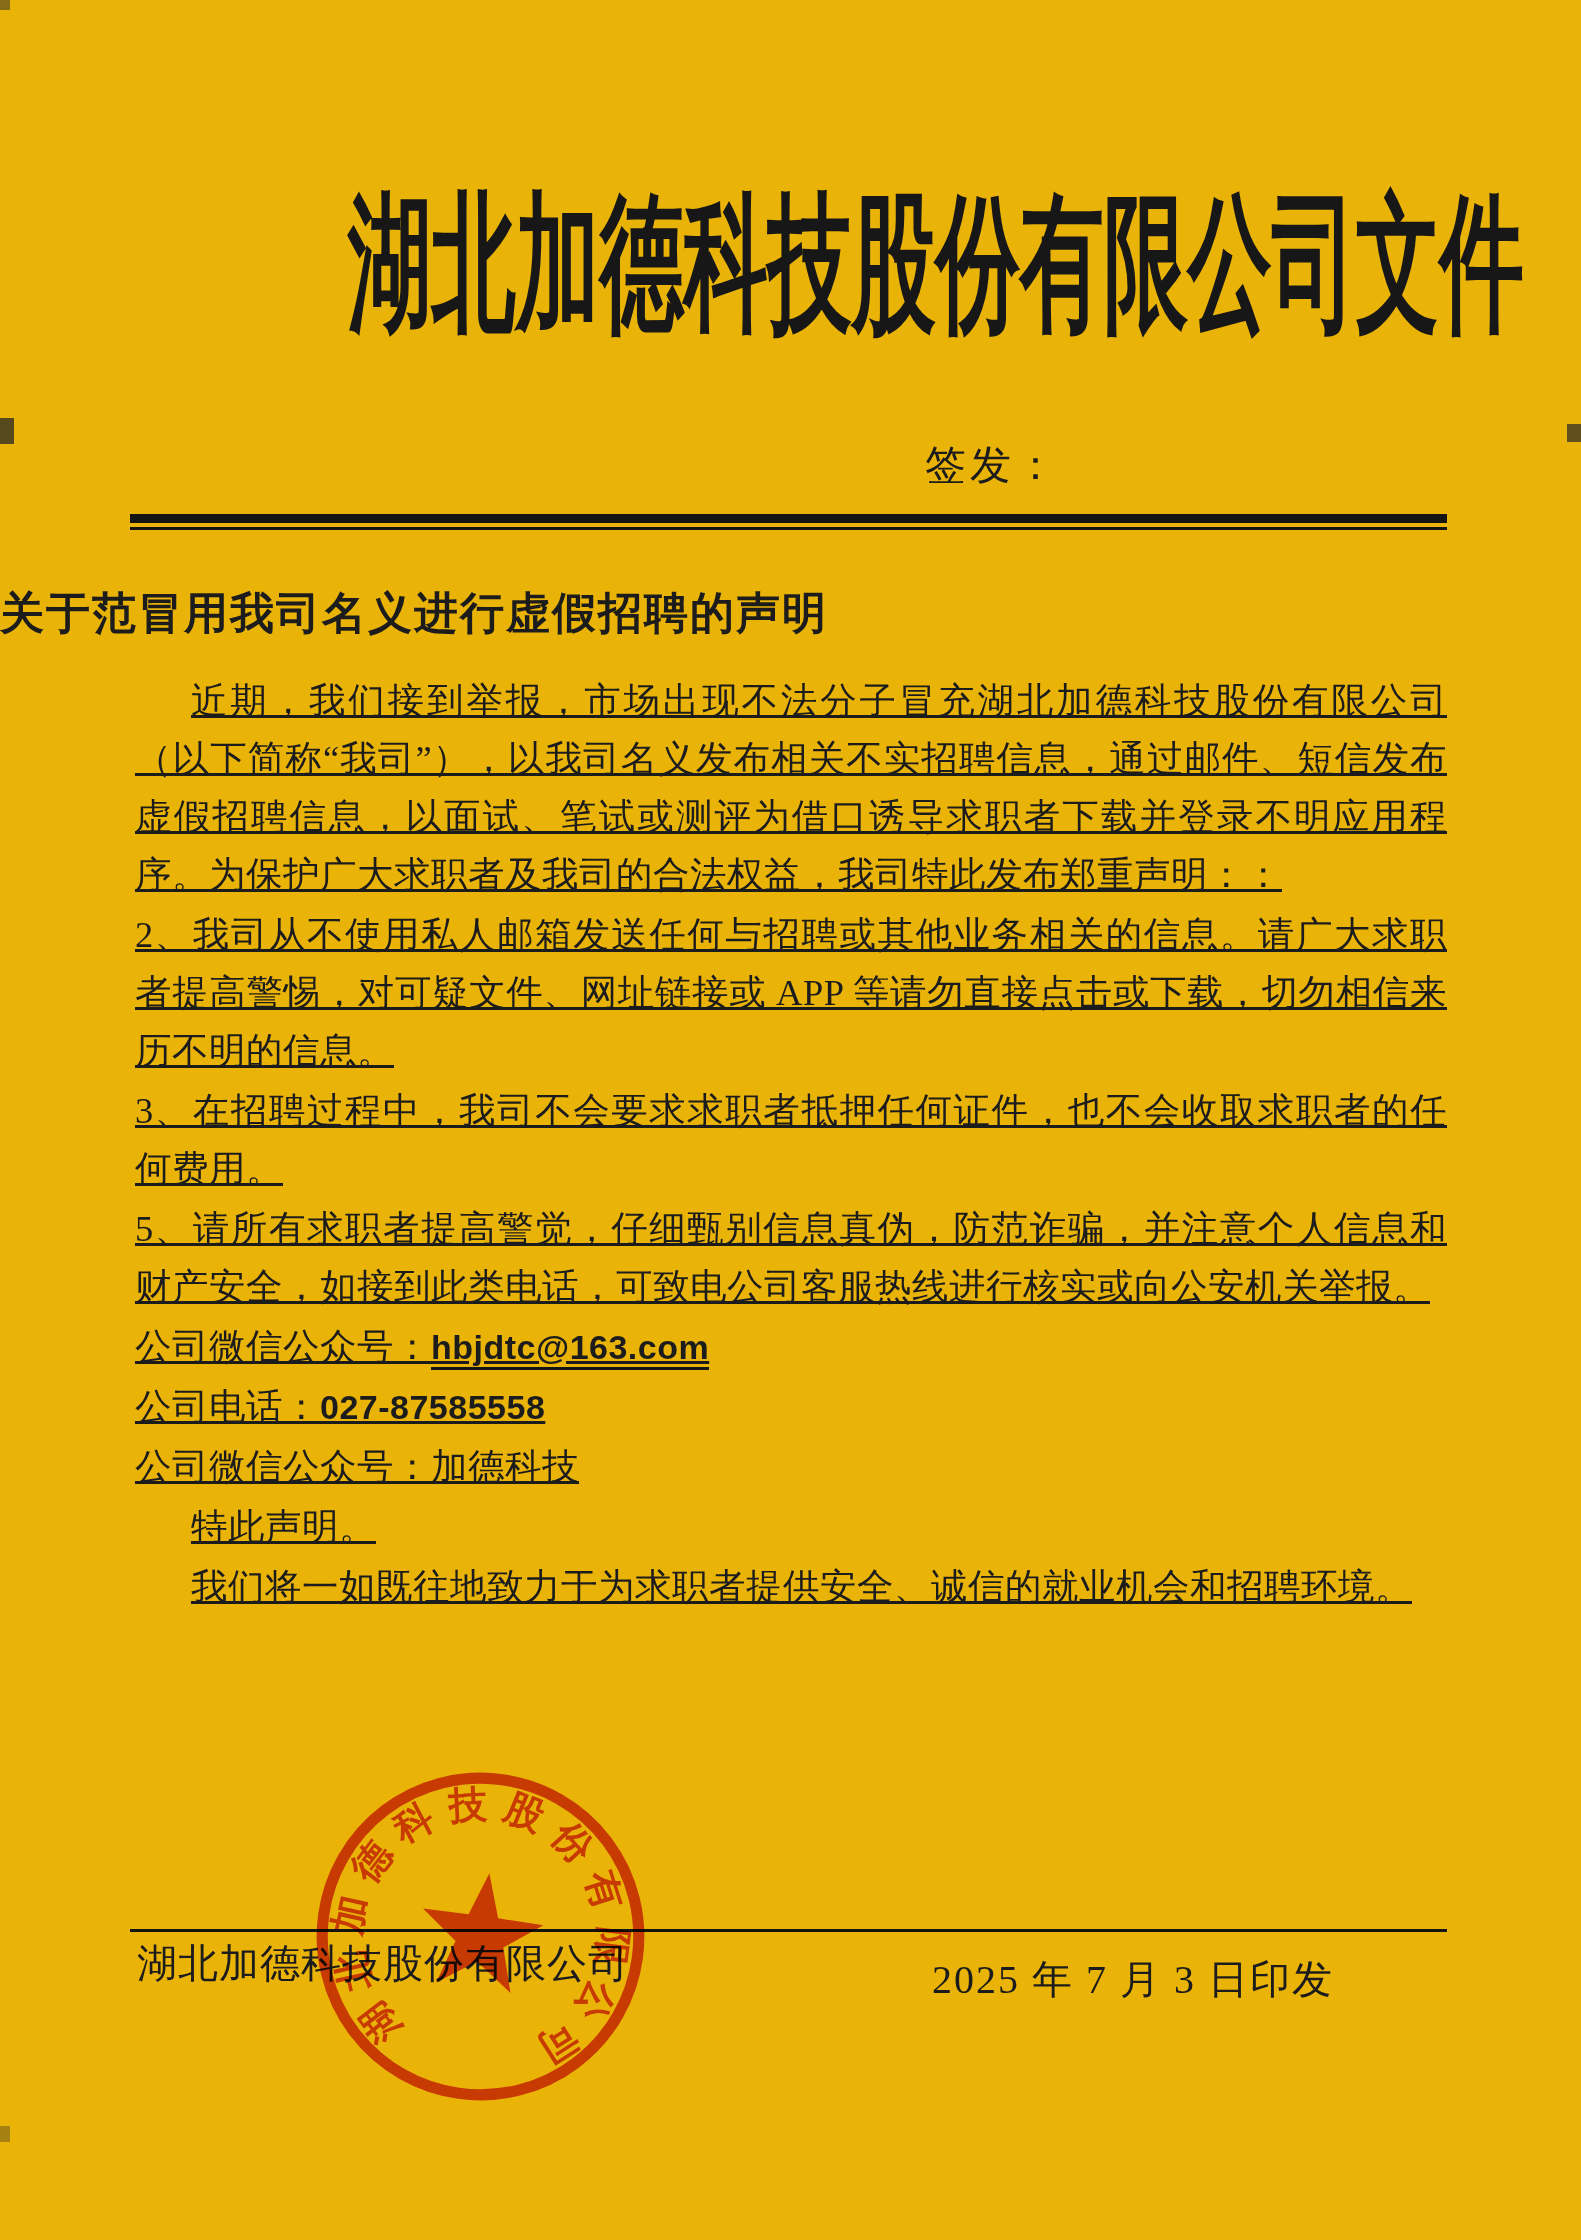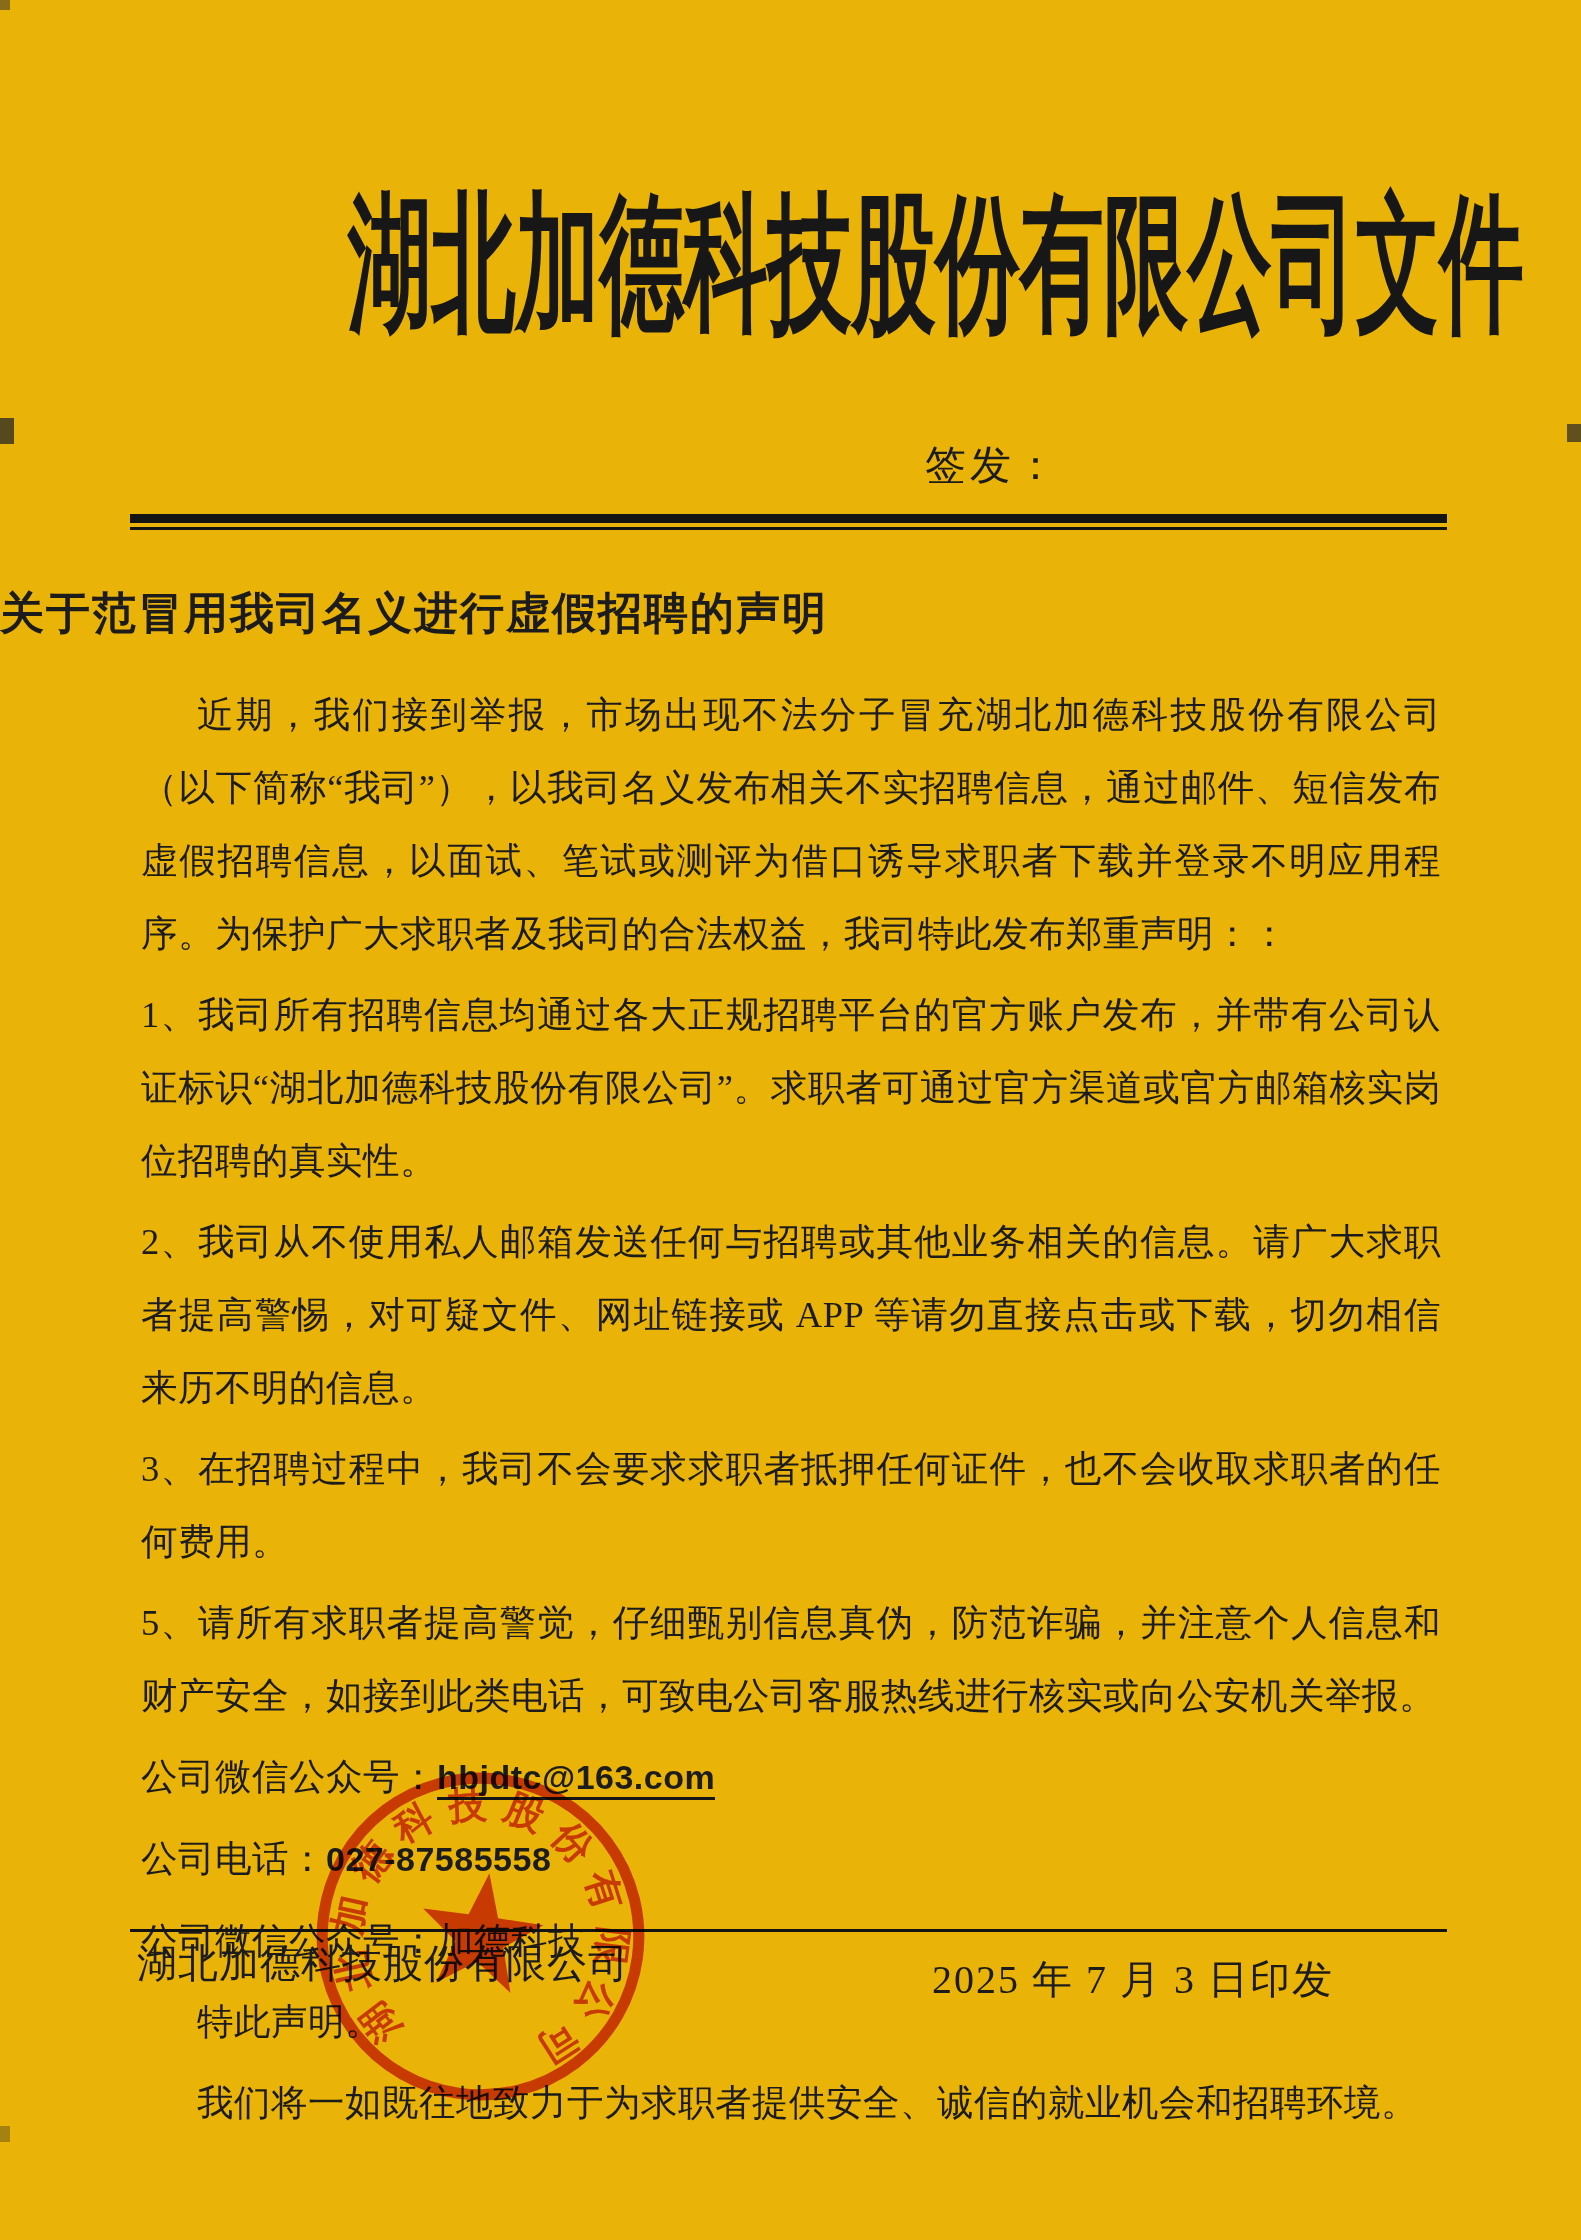--- a/index.html
+++ b/index.html
@@ -39,24 +39,25 @@
   .doc-title{
     position:absolute;top:588px;left:0;width:1581px;
     text-align:left;
     font-size:44px;font-weight:600;letter-spacing:2px;line-height:1.2;
   }
   
   .body-flow{
     position:absolute;top:670px;left:133px;width:1316px;
   }
   .body-flow p{
-    margin:8px;
-    font-size:36.5px;line-height:73px;
+    margin:2px;
+    font-size:36.5px;line-height:58px;
     text-align:justify;
     letter-spacing:0.5px;
+    text-decoration:underline;
   }
   .indent{text-indent:56px;}
   .cv{
     font-family:"Liberation Sans","DejaVu Sans",sans-serif;
     font-weight:700;font-size:34px;
   }
   .cv.underline{border-bottom:3px solid #161616;padding-bottom:1px;}
   
   .rule-single{position:absolute;top:1929px;left:130px;width:1317px;height:3px;background:#141414;}
   .footer-row{
@@ -96,21 +97,20 @@
 
   <div class="rule-double">
     <div class="thick"></div>
     <div class="thin"></div>
   </div>
 
   <div class="doc-title">关于范冒用我司名义进行虚假招聘的声明</div>
 
   <div class="body-flow">
     <p class="indent">近期，我们接到举报，市场出现不法分子冒充湖北加德科技股份有限公司（以下简称“我司”），以我司名义发布相关不实招聘信息，通过邮件、短信发布虚假招聘信息，以面试、笔试或测评为借口诱导求职者下载并登录不明应用程序。为保护广大求职者及我司的合法权益，我司特此发布郑重声明：：</p>
-    <p>1、我司所有招聘信息均通过各大正规招聘平台的官方账户发布，并带有公司认证标识“湖北加德科技股份有限公司”。求职者可通过官方渠道或官方邮箱核实岗位招聘的真实性。</p>
     <p>2、我司从不使用私人邮箱发送任何与招聘或其他业务相关的信息。请广大求职者提高警惕，对可疑文件、网址链接或 APP 等请勿直接点击或下载，切勿相信来历不明的信息。</p>
     <p>3、在招聘过程中，我司不会要求求职者抵押任何证件，也不会收取求职者的任何费用。</p>
     <p>5、请所有求职者提高警觉，仔细甄别信息真伪，防范诈骗，并注意个人信息和财产安全，如接到此类电话，可致电公司客服热线进行核实或向公安机关举报。</p>
 
     <p><span>公司微信公众号：</span><span class="cv underline">hbjdtc@163.com</span></p>
     <p><span>公司电话：</span><span class="cv">027-87585558</span></p>
     <p><span>公司微信公众号：</span><span>加德科技</span></p>
 
     <p class="indent">特此声明。</p>
     <p class="indent">我们将一如既往地致力于为求职者提供安全、诚信的就业机会和招聘环境。</p>

